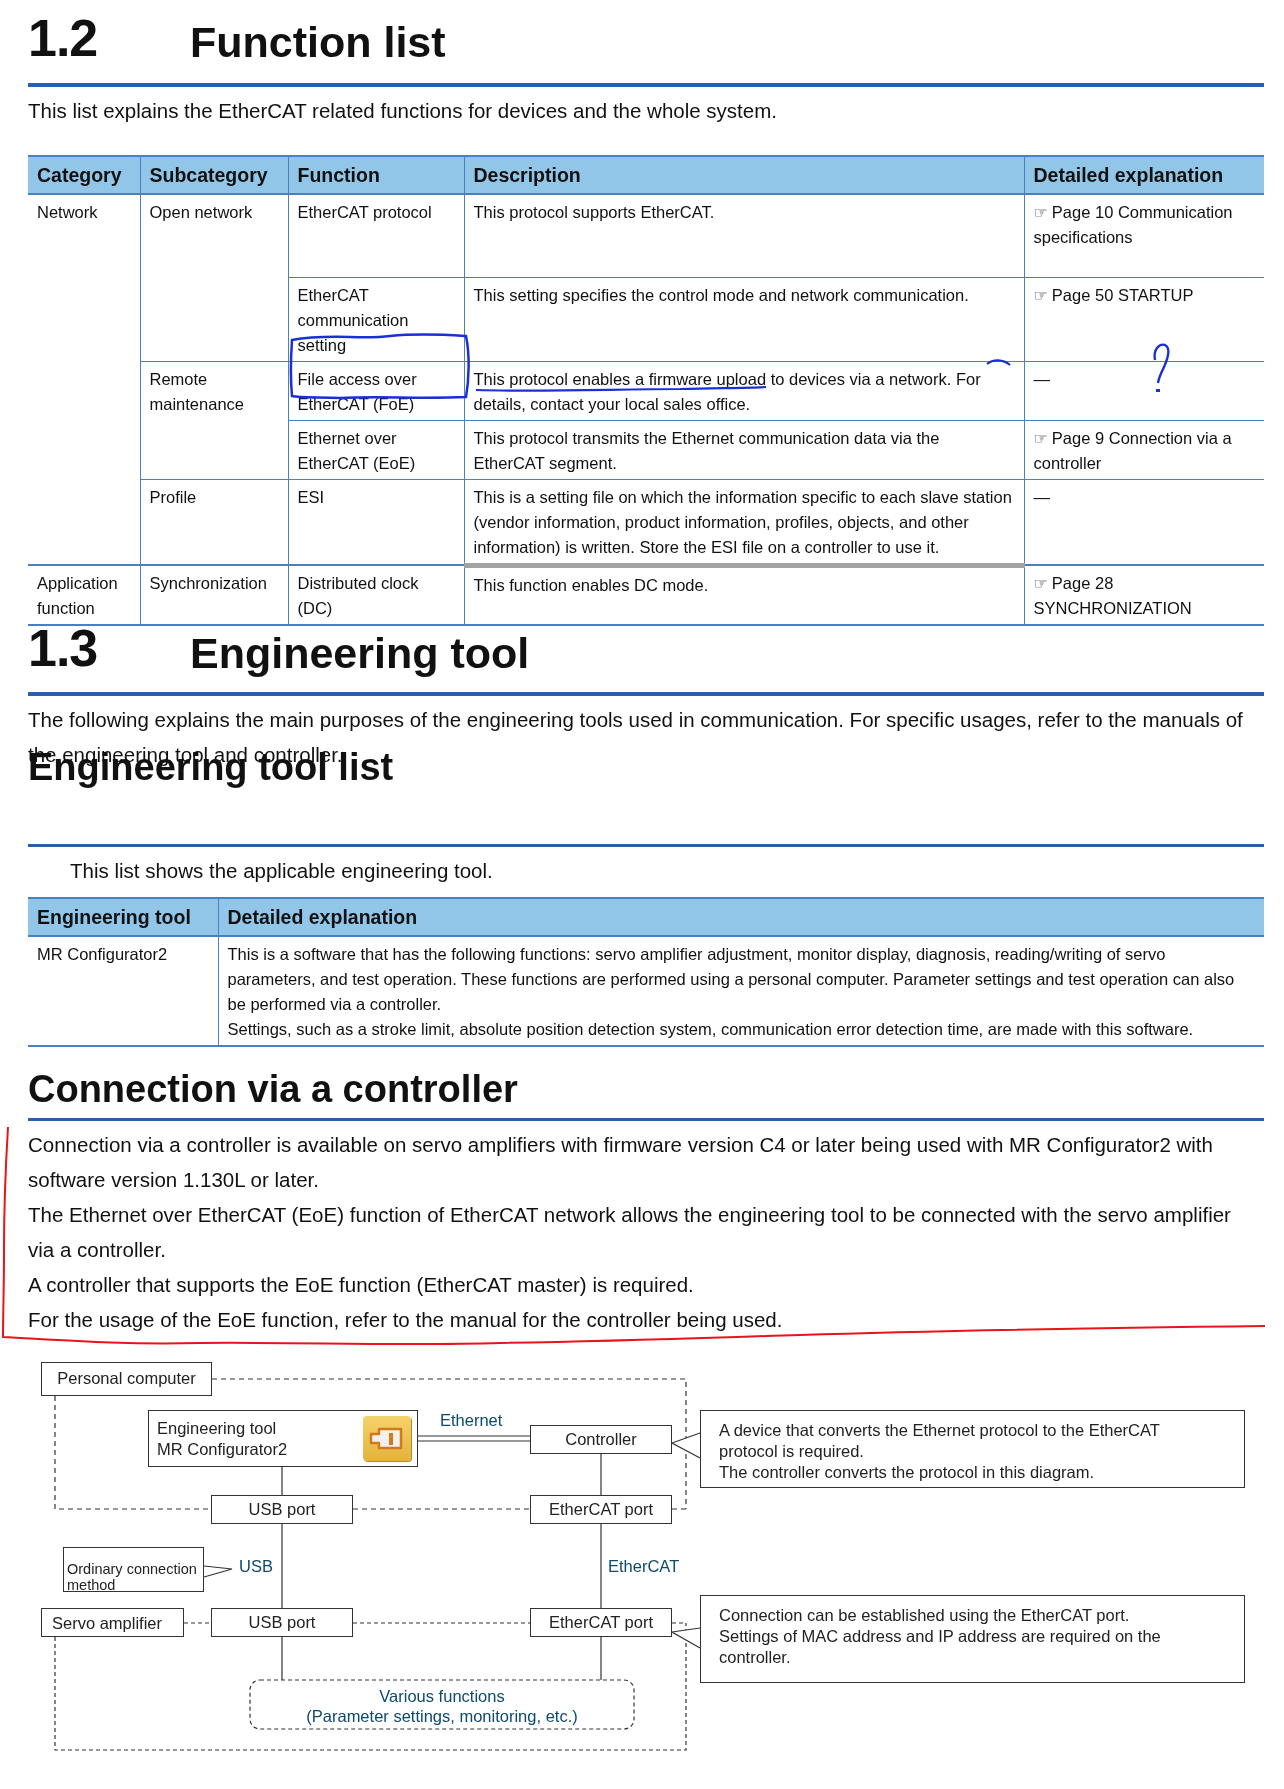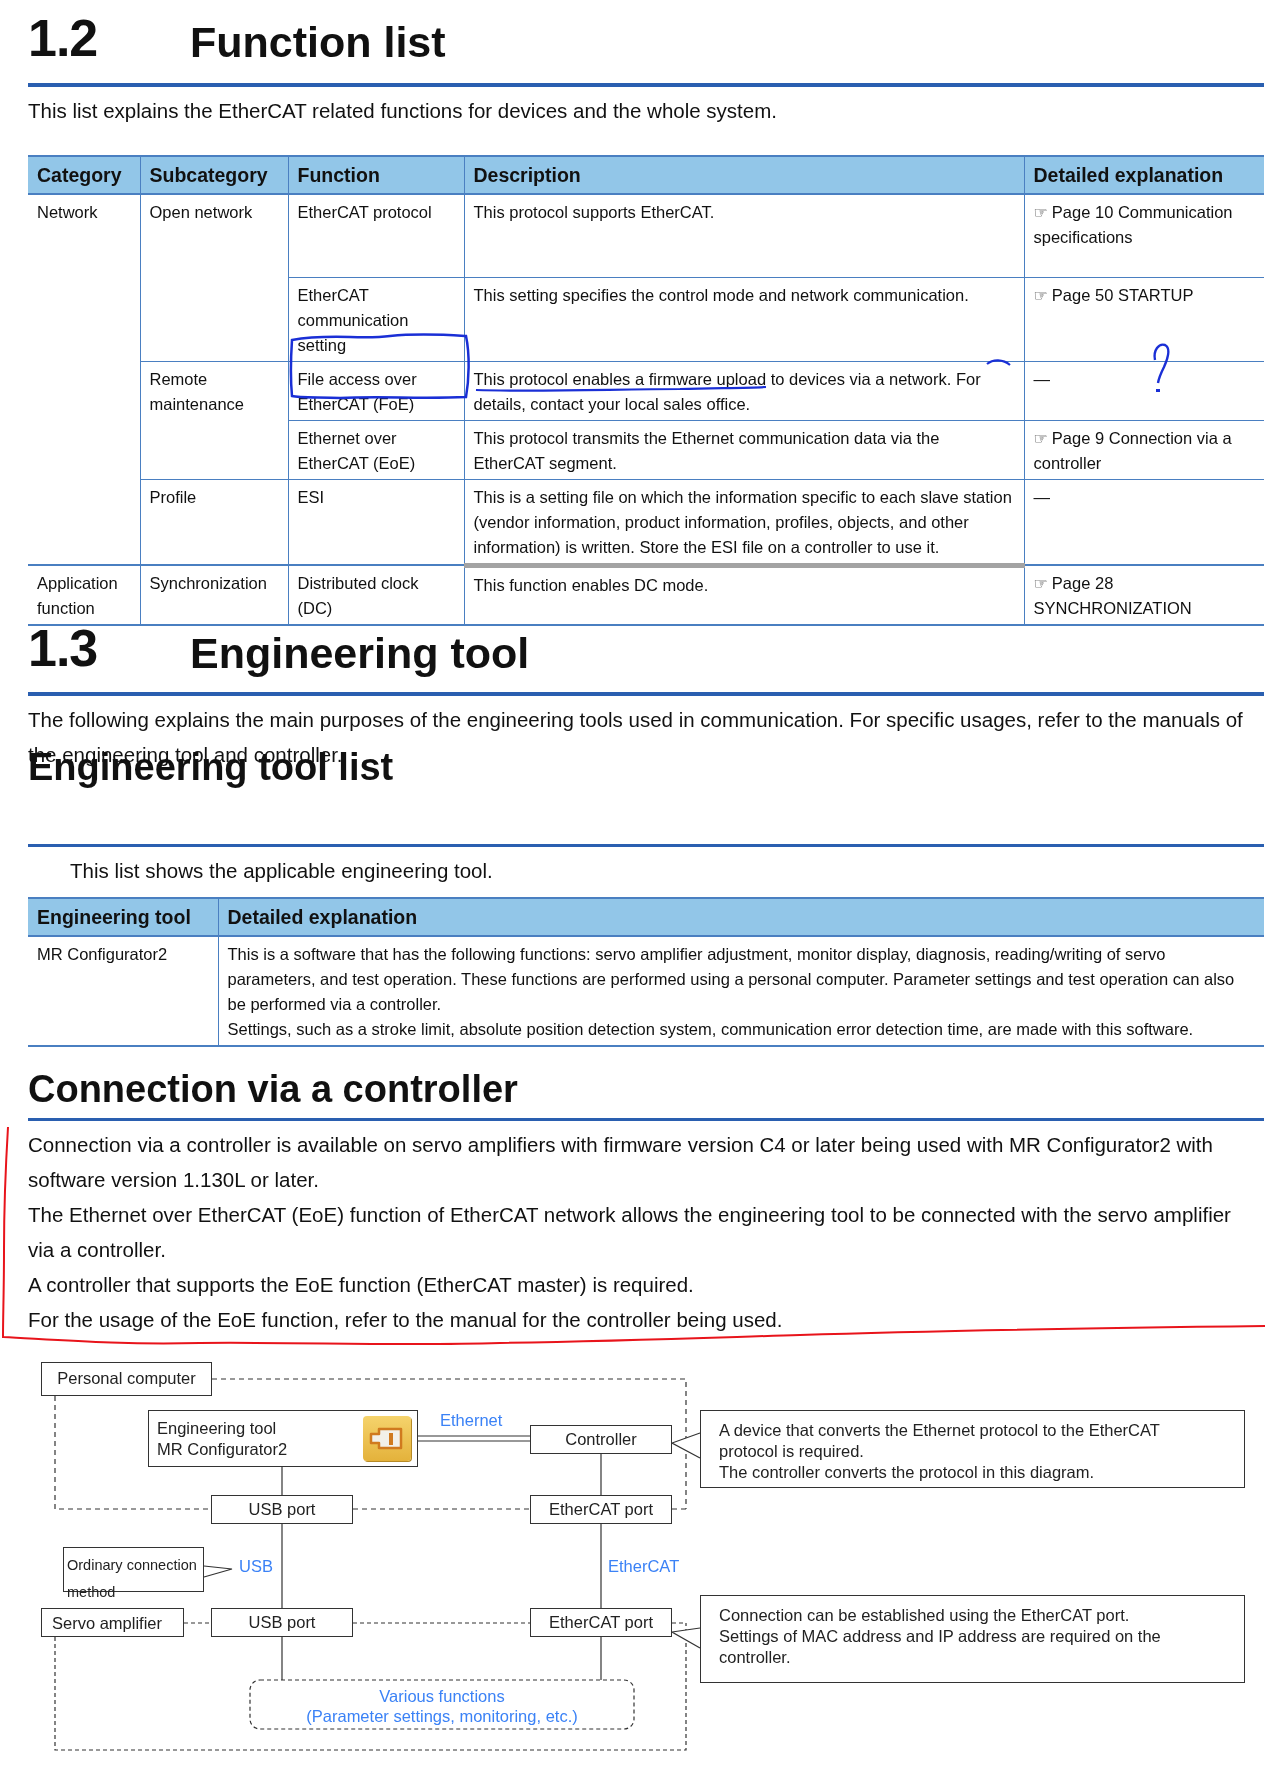--- a/index.html
+++ b/index.html
@@ -13,21 +13,21 @@
   table { border-collapse: collapse; position: absolute; left: 28px; width: 1236px; table-layout: fixed; }
   th { background: #92c6e8; font-weight: bold; font-size: 19.5px; text-align: left; padding: 0 9px;
        height: 36px; border-left: 1px solid #4a7fc1; border-top: 2px solid #4a7fc1; border-bottom: 2px solid #4a7fc1; }
   th:first-child { border-left: none; }
   td { font-size: 16.5px; line-height: 25px; vertical-align: top; padding: 5px 9px 3px 9px;
        border-left: 1px solid #4a7fc1; border-bottom: 1.5px solid #4a7fc1; }
   td.first { border-left: none; }
   .ref-icon { display: inline-block; font-size: 16px; margin-right: 4px; }
   .diagram { position: absolute; left: 0; top: 0; width: 1284px; height: 1789px; pointer-events: none; }
   .dbox { position: absolute; border: 1px solid #333; background: #fff; font-size: 16.5px; box-sizing: border-box; color: #222; }
-  .dlabel { position: absolute; font-size: 16.5px; color: #3b82f6; }
+  .dlabel { position: absolute; font-size: 16.5px; color: #0c4a6e; }
 </style>
 </head>
 <body>
 
 <div class="sec-num" style="left:28px;top:10px;">1.2</div>
 <div class="sec-title" style="left:190px;top:16px;">Function list</div>
 <div class="rule" style="top:83px;"></div>
 <div class="para" style="top:93px;">This list explains the EtherCAT related functions for devices and the whole system.</div>
 
 <table style="top:135px;margin-top:20px;">
@@ -165,21 +165,21 @@
       </svg>
     </div>
   </div>
 
   <div class="dlabel" style="left:440px;top:1411px;">Ethernet</div>
   <div class="dbox" style="left:530px;top:1425px;width:142px;height:29px;text-align:center;line-height:27px;">Controller</div>
 
   <div class="dbox" style="left:211px;top:1495px;width:142px;height:29px;text-align:center;line-height:27px;">USB port</div>
   <div class="dbox" style="left:530px;top:1495px;width:142px;height:29px;text-align:center;line-height:27px;">EtherCAT port</div>
 
-  <div class="dbox" style="left:63px;top:1547px;width:141px;height:45px;font-size:14.5px;line-height:27px;padding:4px 3px;">Ordinary connection method</div>
+  <div class="dbox" style="left:63px;top:1547px;width:141px;height:45px;font-size:14.5px;line-height:16px;padding:13px 3px;">Ordinary connection method</div>
   <div class="dlabel" style="left:239px;top:1557px;">USB</div>
   <div class="dlabel" style="left:608px;top:1557px;">EtherCAT</div>
 
   <div class="dbox" style="left:41px;top:1608px;width:143px;height:29px;padding:4px 10px;line-height:20px;">Servo amplifier</div>
   <div class="dbox" style="left:211px;top:1608px;width:142px;height:29px;text-align:center;line-height:27px;">USB port</div>
   <div class="dbox" style="left:530px;top:1608px;width:142px;height:29px;text-align:center;line-height:27px;">EtherCAT port</div>
 
   <div class="dlabel" style="left:250px;top:1686px;width:384px;text-align:center;line-height:20px;">
     <div>Various functions</div>
     <div>(Parameter settings, monitoring, etc.)</div>

